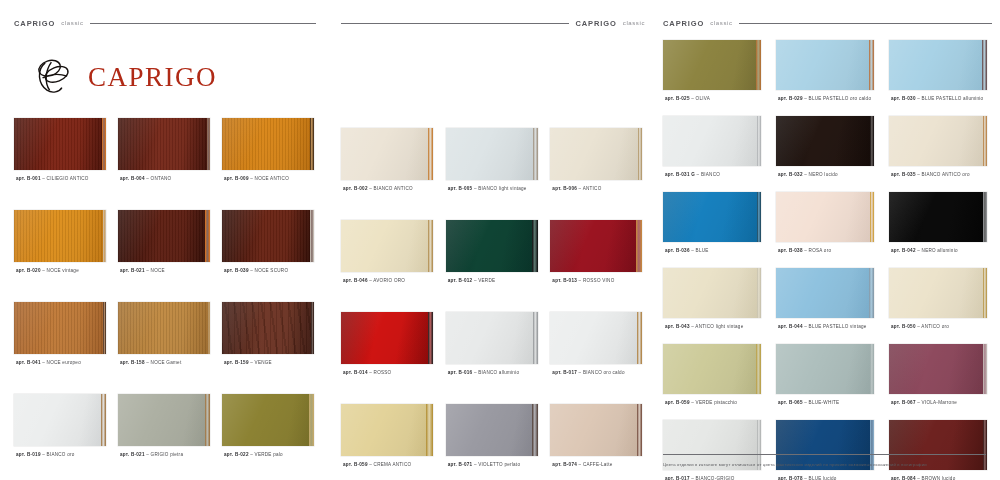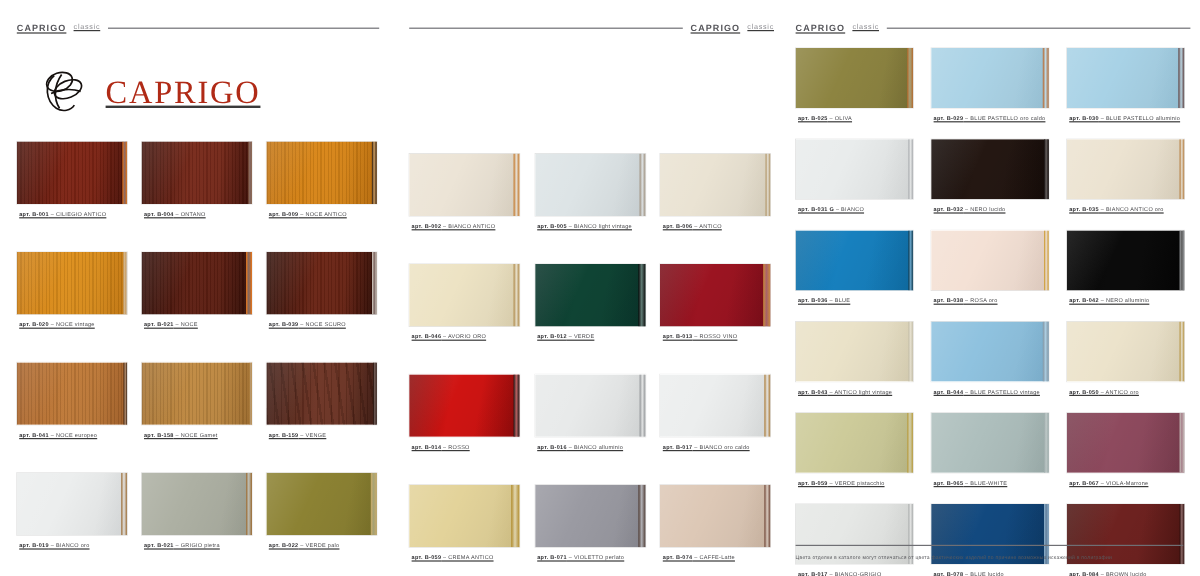--- a/index.html
+++ b/index.html
@@ -1,17 +1,17 @@
 <!DOCTYPE html>
 <html><head>
 <meta charset="utf-8">
 <style>
   html,body{margin:0;padding:0;background:#ffffff;}
   body{width:1000px;height:480px;overflow:hidden;font-family:"Liberation Sans",sans-serif;color:#3a3a3a;}
-  .spread{position:relative;width:1000px;height:388px;display:flex;text-decoration:underline;}
+  .spread{position:relative;width:1000px;height:388px;display:flex;}
 
   
   .panel{position:relative;height:480px;box-sizing:border-box;background:#fff;}
   .panel-left{width:330px;padding:0 14px;}
   .panel-mid{width:325px;padding:0 10px;border-left:1px solid #ffffff;}
   .panel-right{width:345px;padding:0 8px;}
 
   
   .runhead{display:flex;align-items:center;gap:6px;height:26px;padding-top:10px;font-size:7.5px;letter-spacing:.6px;color:#6e6e70;}
   .runhead.r-align{justify-content:flex-end;}

